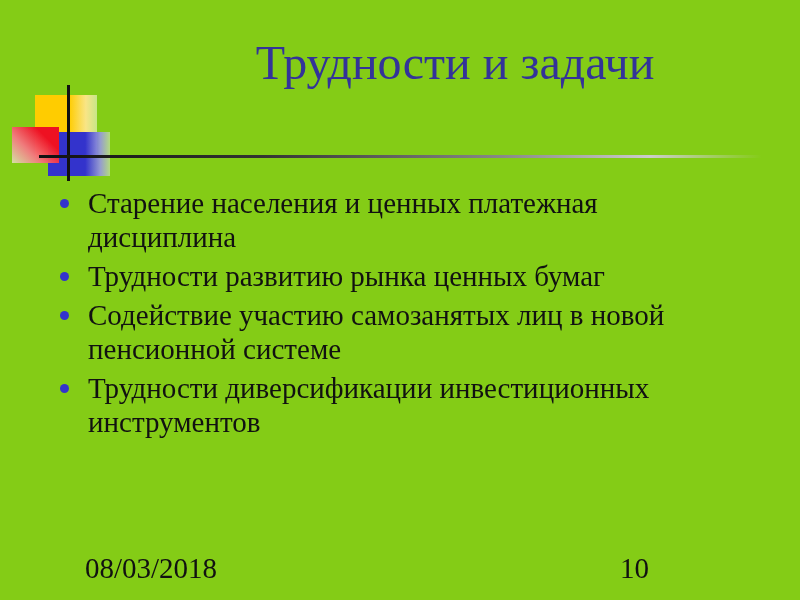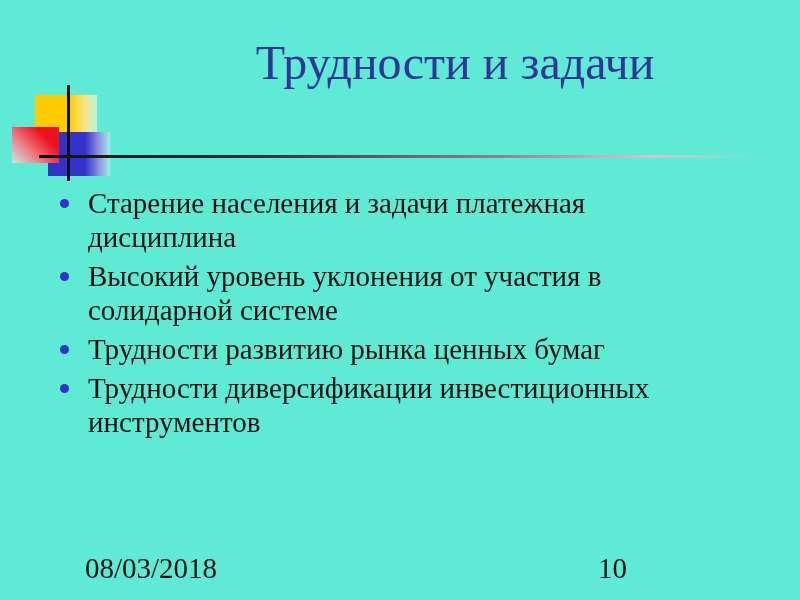--- a/index.html
+++ b/index.html
@@ -8,21 +8,21 @@
     width: 800px;
     height: 600px;
     background: #ffffff;
     font-family: "Liberation Serif", "DejaVu Serif", serif;
     overflow: hidden;
   }
   .slide {
     position: relative;
     width: 800px;
     height: 600px;
-    background: #5eead4;
+    background: #84cc16;
   }
 
   
   .decor { position: absolute; left: 0; top: 0; width: 200px; height: 200px; }
   .sq { position: absolute; }
   .sq.yellow {
     left: 35px; top: 95px; width: 62px; height: 62px; z-index: 1;
     background: linear-gradient(90deg,
       var(--square-yellow, #ffcc00) 55%,
       rgba(255, 230, 140, 0.95) 82%,
@@ -91,50 +91,50 @@
 
   
   .footer-date, .footer-page {
     position: absolute;
     top: 552px;
     font-size: 29px;
     line-height: 32px;
     color: var(--body-text, #111111);
   }
   .footer-date { left: 85px; }
-  .footer-page { left: 598px; }
+  .footer-page { left: 620px; }
 </style>
 </head>
 <body>
 
 <div class="slide">
 
   <div class="decor">
     <div class="sq yellow"></div>
     <div class="sq blue"></div>
     <div class="sq red"></div>
     <div class="vline"></div>
   </div>
 
   <div class="hline"></div>
 
   <h1 class="title">Трудности и задачи</h1>
 
   <div class="content">
     <div class="bullet-item">
       <span class="dot"></span>
-      <span>Старение населения и задачи платежная дисциплина</span>
-    </div>
-    <div class="bullet-item">
-      <span class="dot"></span>
-      <span>Высокий уровень уклонения от участия в солидарной системе</span>
+      <span>Старение населения и ценных платежная дисциплина</span>
     </div>
     <div class="bullet-item">
       <span class="dot"></span>
       <span>Трудности развитию рынка ценных бумаг</span>
+    </div>
+    <div class="bullet-item">
+      <span class="dot"></span>
+      <span>Содействие участию самозанятых лиц в новой пенсионной системе</span>
     </div>
     <div class="bullet-item">
       <span class="dot"></span>
       <span>Трудности диверсификации инвестиционных инструментов</span>
     </div>
   </div>
 
   <div class="footer-date">08/03/2018</div>
   <div class="footer-page">10</div>
 

